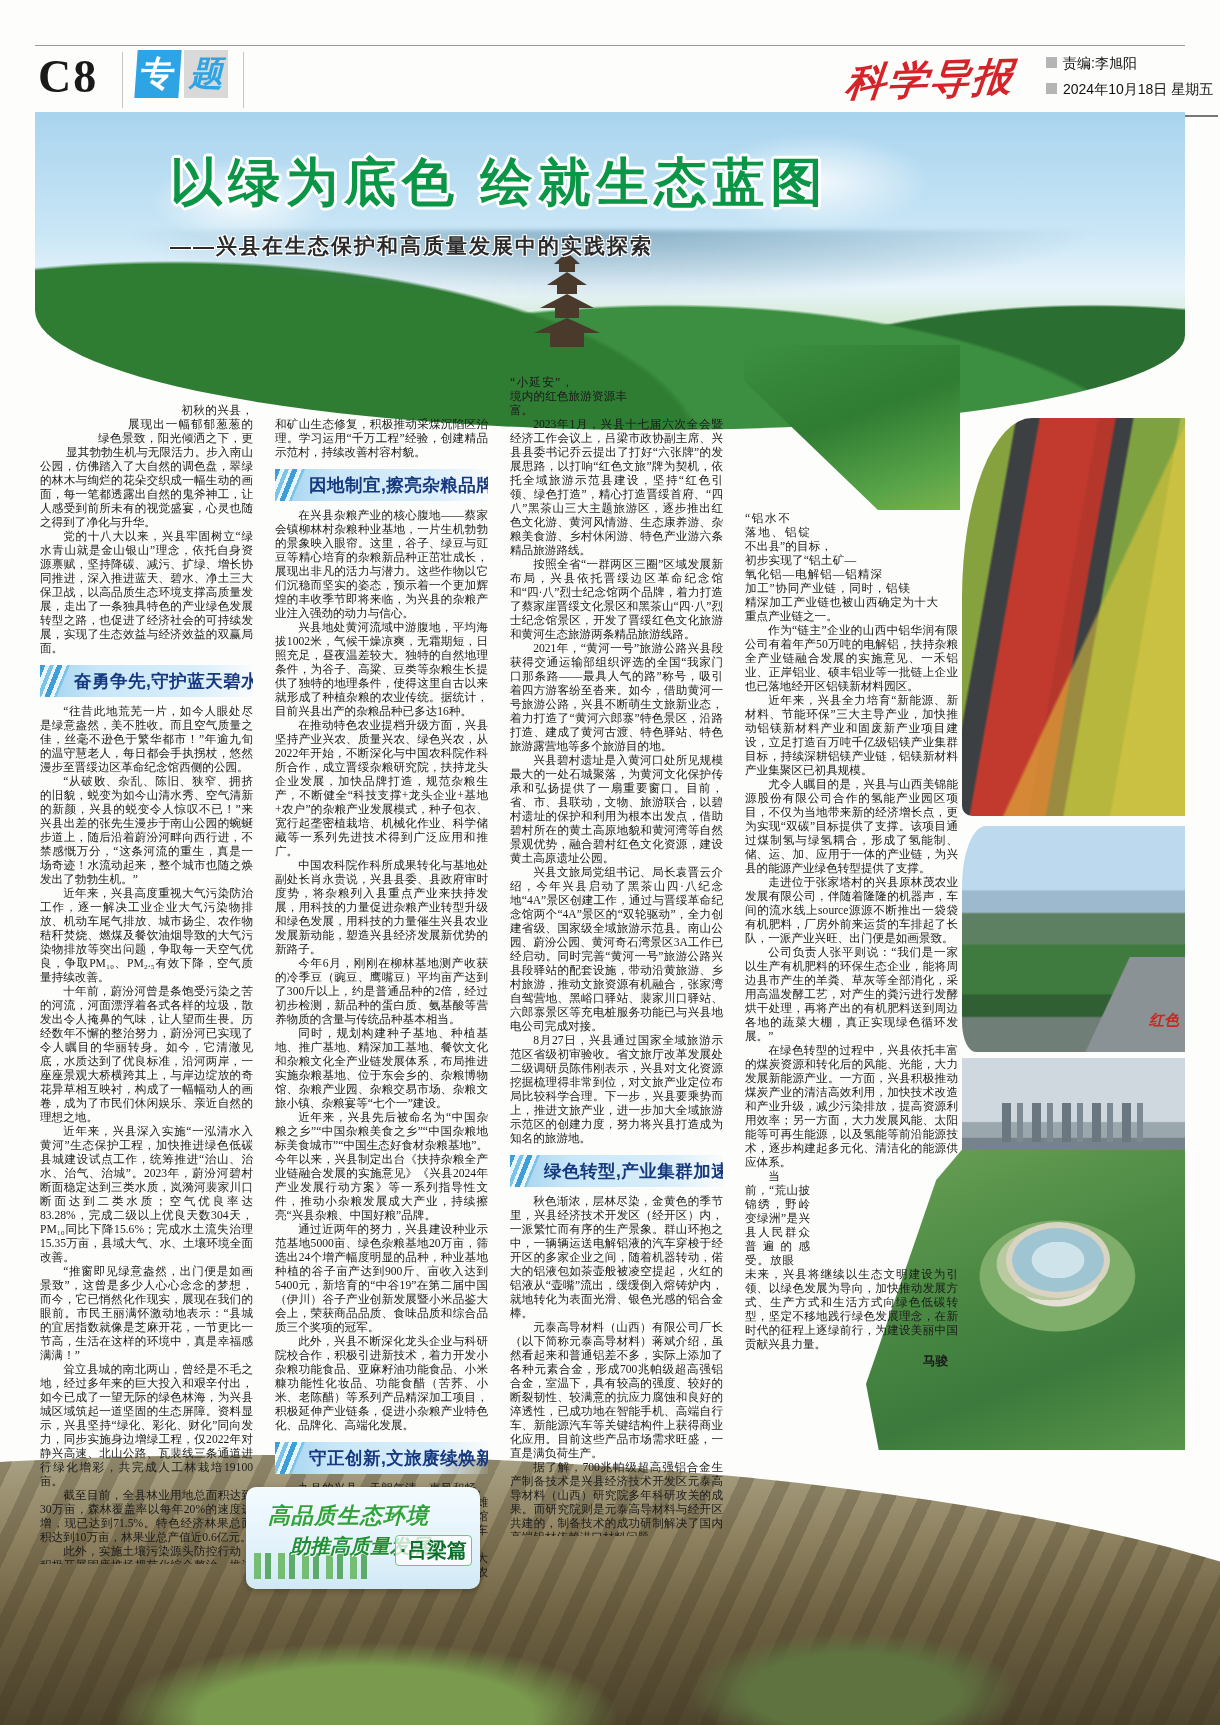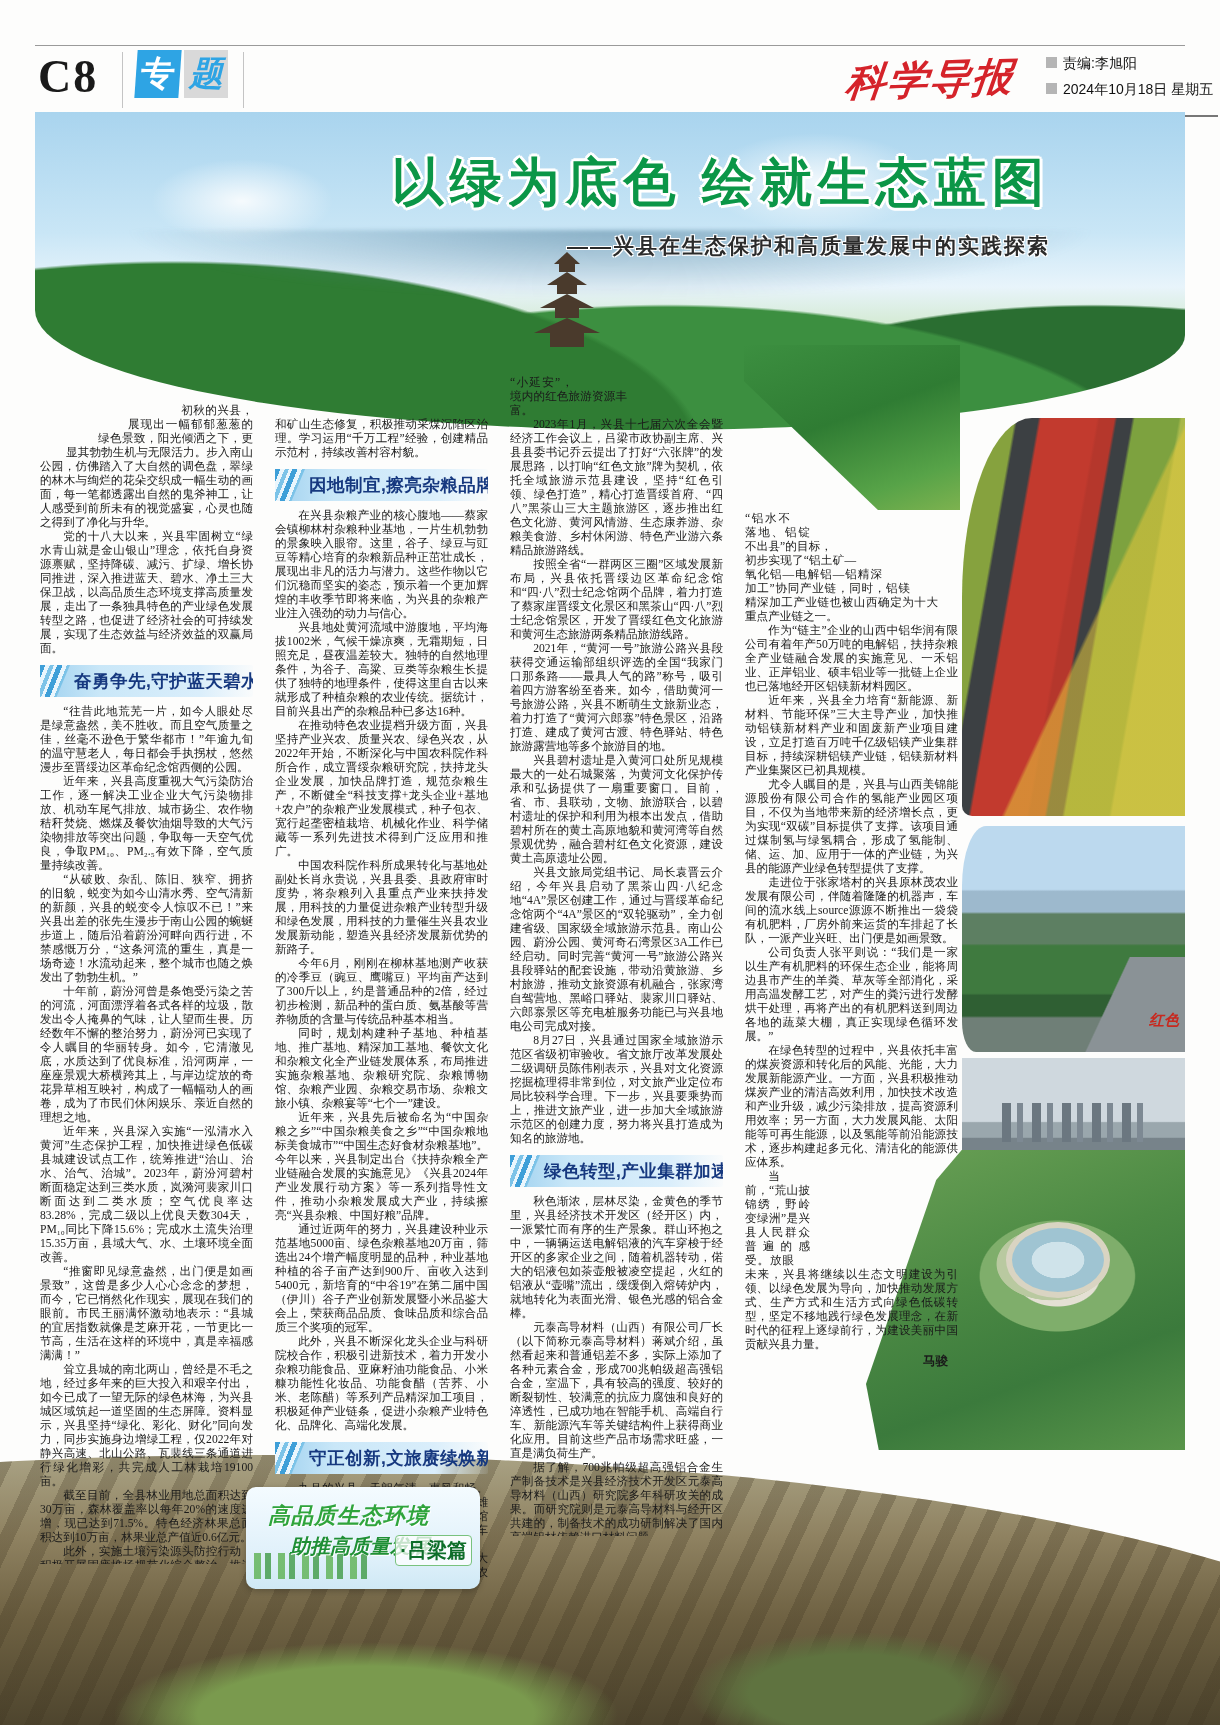--- a/index.html
+++ b/index.html
@@ -33,21 +33,21 @@
        radial-gradient(820px 300px at 55% 118%,#3c8f40 0 60%,rgba(60,143,64,0) 61%),
        radial-gradient(700px 260px at 92% 112%,#2a6e31 0 62%,rgba(42,110,49,0) 63%),
        radial-gradient(500px 190px at 40% 100%,#57a348 0 55%,rgba(87,163,72,0) 56%),
        linear-gradient(180deg,#a9d4ee 0%,#c9e6f6 38%,#e8f4fb 55%,#cfe8c9 70%,#4f9a4b 100%);}
   .ridge{position:absolute;left:0;width:100%;height:70px;
      background:radial-gradient(60% 140% at 50% 0,rgba(86,132,160,.55),rgba(86,132,160,0) 70%);
      top:118px;filter:blur(2px);}
   .pagoda{position:absolute;left:497px;top:140px;width:70px;height:95px;color:#4a3a2c;}
   .pagoda div{background:currentColor;margin:0 auto;}
   .p-roof{clip-path:polygon(50% 0,100% 100%,0 100%);}
-  .title-wrap{position:absolute;left:170px;top:148px;width:880px;text-align:right;z-index:5;}
+  .title-wrap{position:absolute;left:170px;top:148px;width:880px;text-align:left;z-index:5;}
   .title-main{font-family:"Liberation Sans","DejaVu Sans",sans-serif;font-weight:bold;
       font-size:52px;letter-spacing:6px;color:#0b9647;
       text-shadow:-2px -2px 0 #fff,2px -2px 0 #fff,-2px 2px 0 #fff,2px 2px 0 #fff,0 3px 0 #fff,3px 0 0 #fff,-3px 0 0 #fff,0 -3px 0 #fff;}
   .title-sub{margin-top:14px;font-family:"Liberation Sans",sans-serif;font-weight:bold;
       font-size:21px;color:#2b2b2b;letter-spacing:2px;
       text-shadow:-1px -1px 0 #fff,1px 1px 0 #fff,1px -1px 0 #fff,-1px 1px 0 #fff;}
   
   .photo-tongue{left:744px;top:345px;width:216px;height:165px;z-index:2;
      clip-path:polygon(0 0,100% 0,100% 100%,62% 100%,0 22%);
      background:linear-gradient(160deg,#3c8f40 0%,#2f7c33 45%,#57a348 80%,#7db24f 100%);}
@@ -180,41 +180,41 @@
       <div class="sp l" style="width:88px"></div>
     <div class="sp l" style="width:58px"></div>
       <div class="sp l" style="width:26px"></div>
   <p>初秋的兴县，展现出一幅郁郁葱葱的绿色景致，阳光倾洒之下，更显其勃勃生机与无限活力。步入南山公园，仿佛踏入了大自然的调色盘，翠绿的林木与绚烂的花朵交织成一幅生动的画面，每一笔都透露出自然的鬼斧神工，让人感受到前所未有的视觉盛宴，心灵也随之得到了净化与升华。</p>
       <p>党的十八大以来，兴县牢固树立“绿水青山就是金山银山”理念，依托自身资源禀赋，坚持降碳、减污、扩绿、增长协同推进，深入推进蓝天、碧水、净土三大保卫战，以高品质生态环境支撑高质量发展，走出了一条独具特色的产业绿色发展转型之路，也促进了经济社会的可持续发展，实现了生态效益与经济效益的双赢局面。</p>
       <div class="sec-h">
         <span class="slashes"></span>
         <span class="t">奋勇争先,守护蓝天碧水</span>
       </div>
       <p>“往昔此地荒芜一片，如今人眼处尽是绿意盎然，美不胜收。而且空气质量之佳，丝毫不逊色于繁华都市！”年逾九旬的温守慧老人，每日都会手执拐杖，悠然漫步至晋绥边区革命纪念馆西侧的公园。</p>
+      <p>“从破败、杂乱、陈旧、狭窄、拥挤的旧貌，蜕变为如今山清水秀、空气清新的新颜，兴县的蜕变令人惊叹不已！”来兴县出差的张先生漫步于南山公园的蜿蜒步道上，随后沿着蔚汾河畔向西行进，不禁感慨万分，“这条河流的重生，真是一场奇迹！水流动起来，整个城市也随之焕发出了勃勃生机。”</p>
       <p>近年来，兴县高度重视大气污染防治工作，逐一解决工业企业大气污染物排放、机动车尾气排放、城市扬尘、农作物秸秆焚烧、燃煤及餐饮油烟导致的大气污染物排放等突出问题，争取每一天空气优良，争取PM₁₀、PM₂.₅有效下降，空气质量持续改善。</p>
-      <p>“从破败、杂乱、陈旧、狭窄、拥挤的旧貌，蜕变为如今山清水秀、空气清新的新颜，兴县的蜕变令人惊叹不已！”来兴县出差的张先生漫步于南山公园的蜿蜒步道上，随后沿着蔚汾河畔向西行进，不禁感慨万分，“这条河流的重生，真是一场奇迹！水流动起来，整个城市也随之焕发出了勃勃生机。”</p>
       <p>十年前，蔚汾河曾是条饱受污染之苦的河流，河面漂浮着各式各样的垃圾，散发出令人掩鼻的气味，让人望而生畏。历经数年不懈的整治努力，蔚汾河已实现了令人瞩目的华丽转身。如今，它清澈见底，水质达到了优良标准，沿河两岸，一座座景观大桥横跨其上，与岸边绽放的奇花异草相互映衬，构成了一幅幅动人的画卷，成为了市民们休闲娱乐、亲近自然的理想之地。</p>
       <p>近年来，兴县深入实施“一泓清水入黄河”生态保护工程，加快推进绿色低碳县城建设试点工作，统筹推进“治山、治水、治气、治城”。2023年，蔚汾河碧村断面稳定达到三类水质，岚漪河裴家川口断面达到二类水质；空气优良率达83.28%，完成二级以上优良天数304天，PM₁₀同比下降15.6%；完成水土流失治理15.35万亩，县域大气、水、土壤环境全面改善。</p>
       <p>“推窗即见绿意盎然，出门便是如画景致”，这曾是多少人心心念念的梦想，而今，它已悄然化作现实，展现在我们的眼前。市民王丽满怀激动地表示：“县城的宜居指数就像是芝麻开花，一节更比一节高，生活在这样的环境中，真是幸福感满满！”</p>
       <p>耸立县城的南北两山，曾经是不毛之地，经过多年来的巨大投入和艰辛付出，如今已成了一望无际的绿色林海，为兴县城区域筑起一道坚固的生态屏障。资料显示，兴县坚持“绿化、彩化、财化”同向发力，同步实施身边增绿工程，仅2022年对静兴高速、北山公路、瓦裴线三条通道进行绿化增彩，共完成人工林栽培19100亩。</p>
       <p>截至目前，全县林业用地总面积达到30万亩，森林覆盖率以每年20%的速度递增，现已达到71.5%。特色经济林果总面积达到10万亩，林果业总产值近0.6亿元。</p>
       <p>此外，实施土壤污染源头防控行动，积极开展固废堆场规范化综合整治，推进化肥农药减量增效，严控农业面源污染。稳步实施吕梁山西麓山水林田湖草沙一体化保护和修复工程，加快植被恢复</p>
     </div>
   <div class="col" id="col1" style="padding-top:56px;">
       <p class="cont">和矿山生态修复，积极推动采煤沉陷区治理。学习运用“千万工程”经验，创建精品示范村，持续改善村容村貌。</p>
       <div class="sec-h">
         <span class="slashes"></span>
         <span class="t">因地制宜,擦亮杂粮品牌</span>
       </div>
       <p>在兴县杂粮产业的核心腹地——蔡家会镇柳林村杂粮种业基地，一片生机勃勃的景象映入眼帘。这里，谷子、绿豆与豇豆等精心培育的杂粮新品种正茁壮成长，展现出非凡的活力与潜力。这些作物以它们沉稳而坚实的姿态，预示着一个更加辉煌的丰收季节即将来临，为兴县的杂粮产业注入强劲的动力与信心。</p>
       <p>兴县地处黄河流域中游腹地，平均海拔1002米，气候干燥凉爽，无霜期短，日照充足，昼夜温差较大。独特的自然地理条件，为谷子、高粱、豆类等杂粮生长提供了独特的地理条件，使得这里自古以来就形成了种植杂粮的农业传统。据统计，目前兴县出产的杂粮品种已多达16种。</p>
       <p>在推动特色农业提档升级方面，兴县坚持产业兴农、质量兴农、绿色兴农，从2022年开始，不断深化与中国农科院作科所合作，成立晋绥杂粮研究院，扶持龙头企业发展，加快品牌打造，规范杂粮生产，不断健全“科技支撑+龙头企业+基地+农户”的杂粮产业发展模式，种子包衣、宽行起垄密植栽培、机械化作业、科学储藏等一系列先进技术得到广泛应用和推广。</p>
       <p>中国农科院作科所成果转化与基地处副处长肖永贵说，兴县县委、县政府审时度势，将杂粮列入县重点产业来扶持发展，用科技的力量促进杂粮产业转型升级和绿色发展，用科技的力量催生兴县农业发展新动能，塑造兴县经济发展新优势的新路子。</p>
       <p>今年6月，刚刚在柳林基地测产收获的冷季豆（豌豆、鹰嘴豆）平均亩产达到了300斤以上，约是普通品种的2倍，经过初步检测，新品种的蛋白质、氨基酸等营养物质的含量与传统品种基本相当。</p>
-      <p>同时，规划构建种子基地、种植基地、推广基地、精深加工基地、餐饮文化和杂粮文化全产业链发展体系，布局推进实施杂粮基地、杂粮研究院、杂粮博物馆、杂粮产业园、杂粮交易市场、杂粮文旅小镇、杂粮宴等“七个一”建设。</p>
+      <p>同时，规划构建种子基地、种植基地、推广基地、精深加工基地、餐饮文化和杂粮文化全产业链发展体系，布局推进实施杂粮基地、位于东会乡的、杂粮博物馆、杂粮产业园、杂粮交易市场、杂粮文旅小镇、杂粮宴等“七个一”建设。</p>
       <p>近年来，兴县先后被命名为“中国杂粮之乡”“中国杂粮美食之乡”“中国杂粮地标美食城市”“中国生态好食材杂粮基地”。今年以来，兴县制定出台《扶持杂粮全产业链融合发展的实施意见》《兴县2024年产业发展行动方案》等一系列指导性文件，推动小杂粮发展成大产业，持续擦亮“兴县杂粮、中国好粮”品牌。</p>
       <p>通过近两年的努力，兴县建设种业示范基地5000亩、绿色杂粮基地20万亩，筛选出24个增产幅度明显的品种，种业基地种植的谷子亩产达到900斤、亩收入达到5400元，新培育的“中谷19”在第二届中国（伊川）谷子产业创新发展暨小米品鉴大会上，荣获商品品质、食味品质和综合品质三个奖项的冠军。</p>
       <p>此外，兴县不断深化龙头企业与科研院校合作，积极引进新技术，着力开发小杂粮功能食品、亚麻籽油功能食品、小米糠功能性化妆品、功能食醋（苦荞、小米、老陈醋）等系列产品精深加工项目，积极延伸产业链条，促进小杂粮产业特色化、品牌化、高端化发展。</p>
       <div class="sec-h">
         <span class="slashes"></span>
         <span class="t">守正创新,文旅赓续焕新</span>
       </div>
       <p>九月的兴县，天朗气清，惠风和畅。蓝天白云掩映下的晋绥边区革命纪念馆雄奇壮丽，位于东会乡的“四·八”烈士纪念馆游人如织，“黄河一号”旅游公路上往来车辆络绎不绝。</p>
       <p>作为全省面积最大的县，兴县广袤大地上蕴藏着无数秀丽景色，黄河文化、农耕文化、民俗文化在此交融碰撞，留下了众多文物古迹，形成独特的文化魅力。</p>
     </div>

